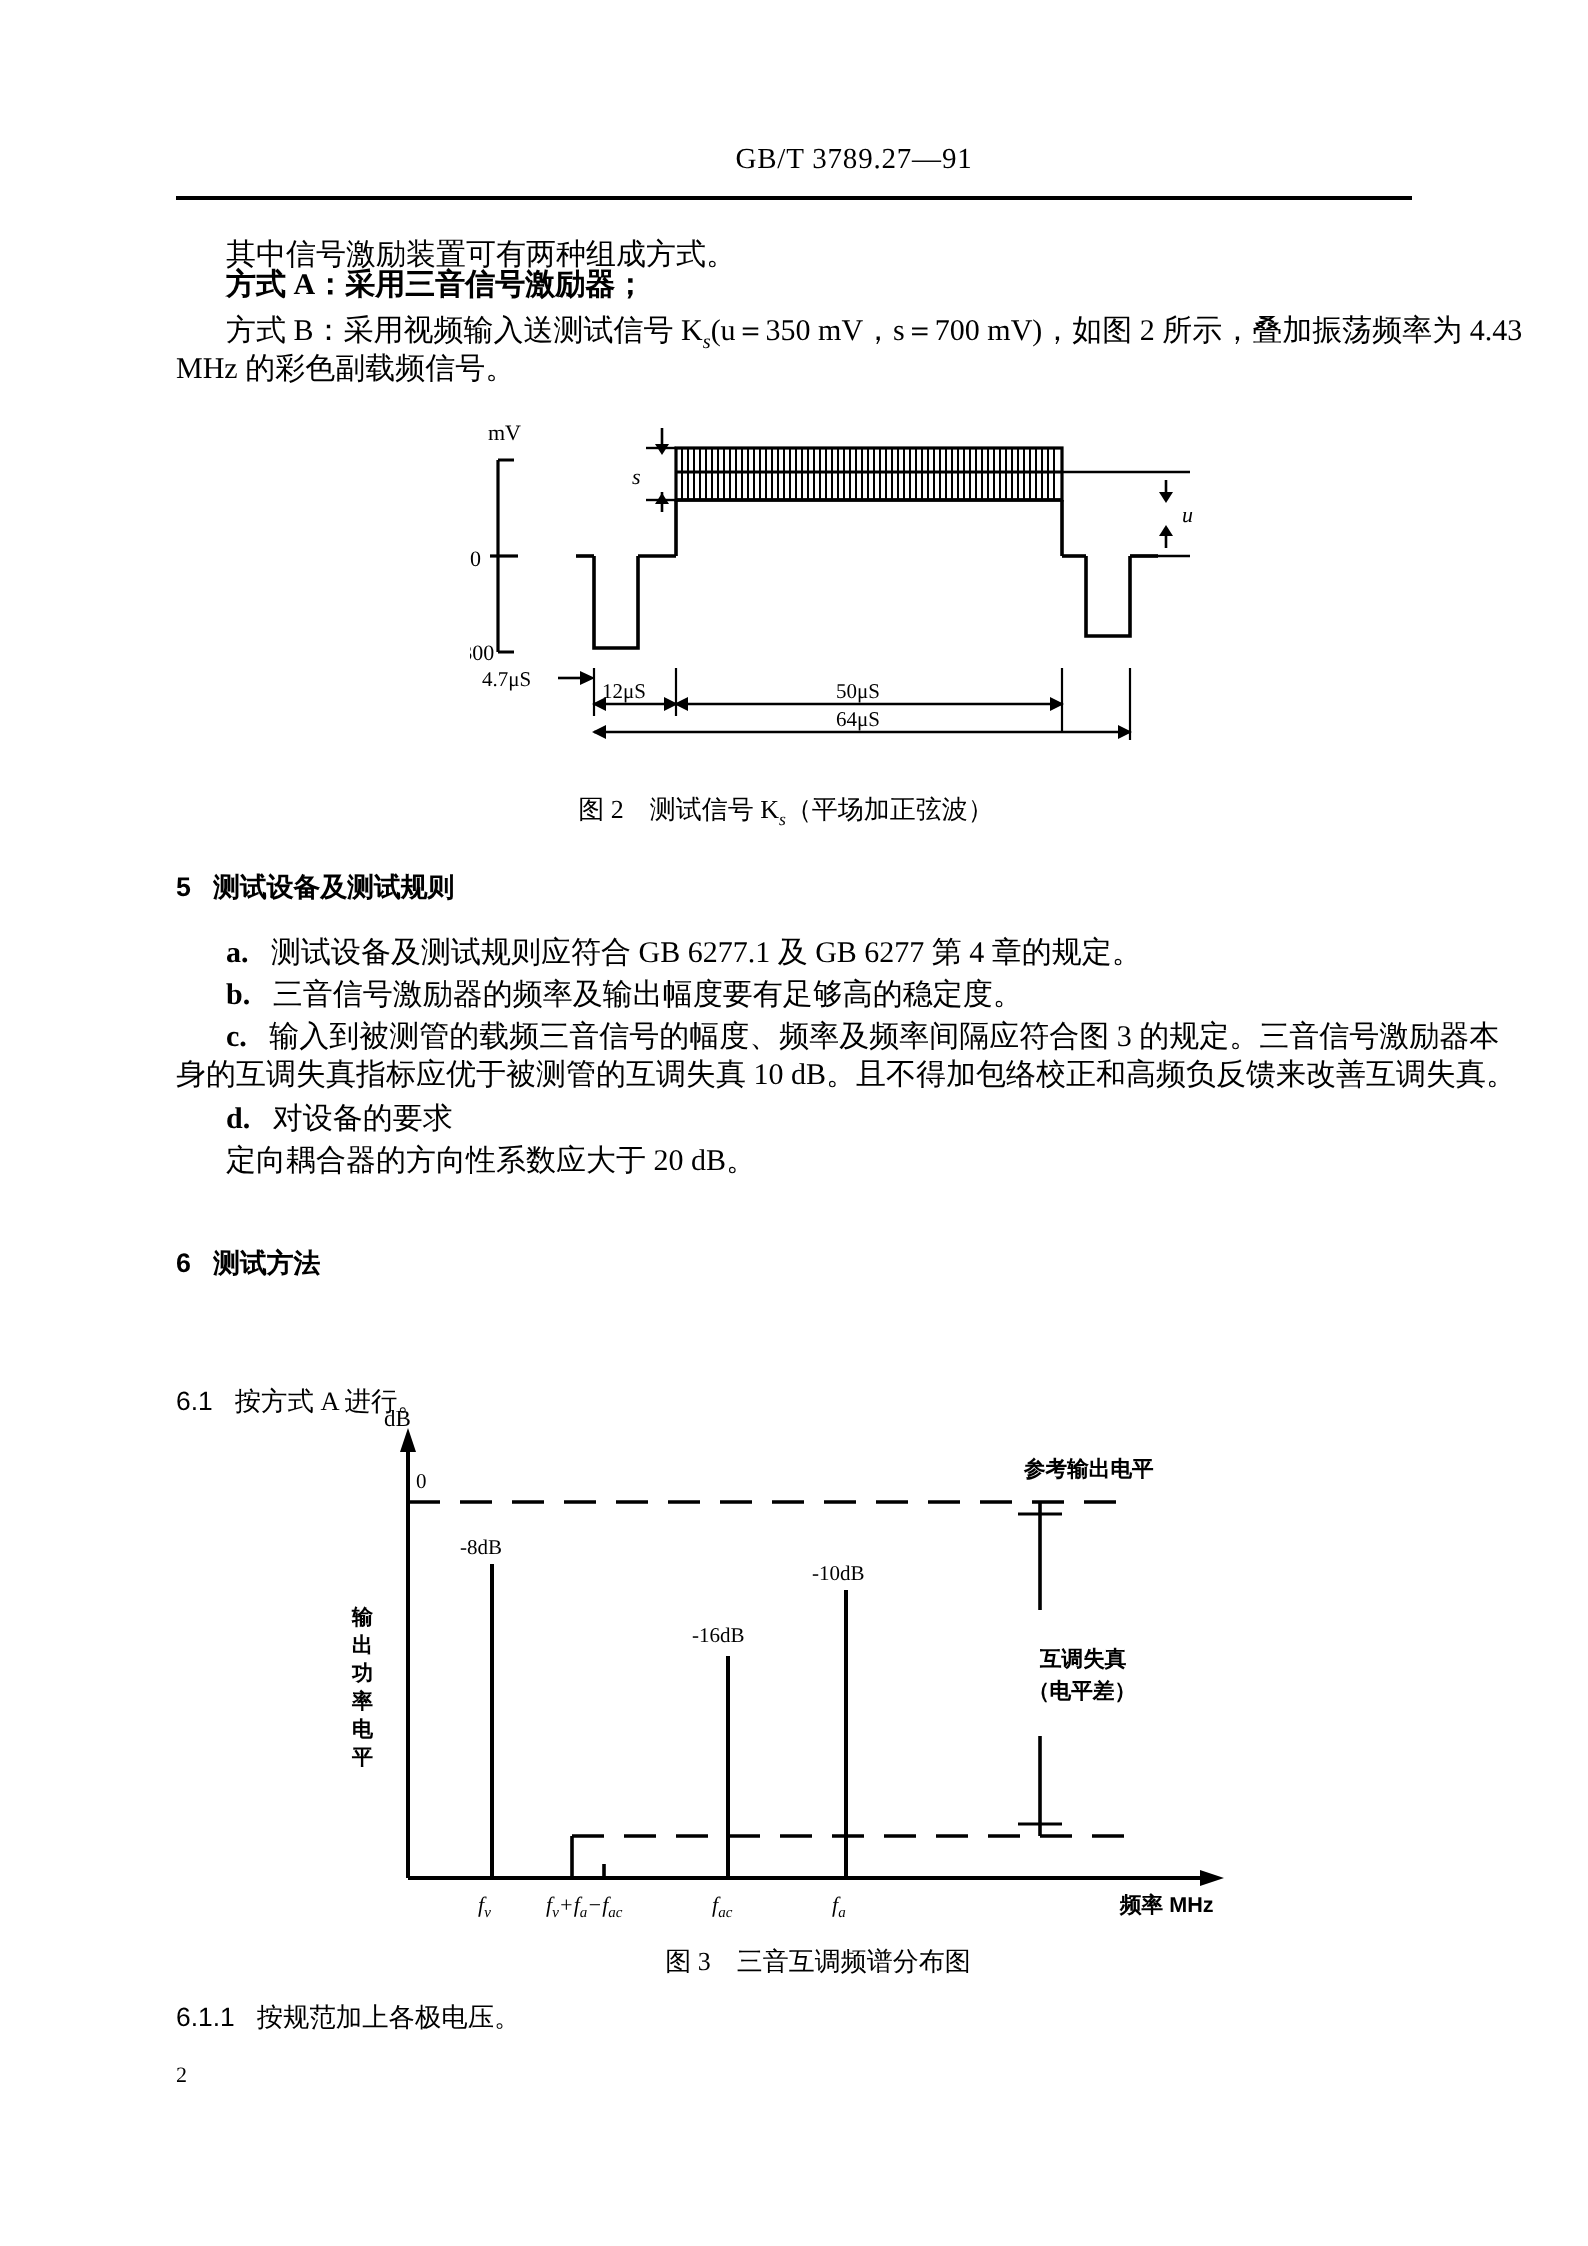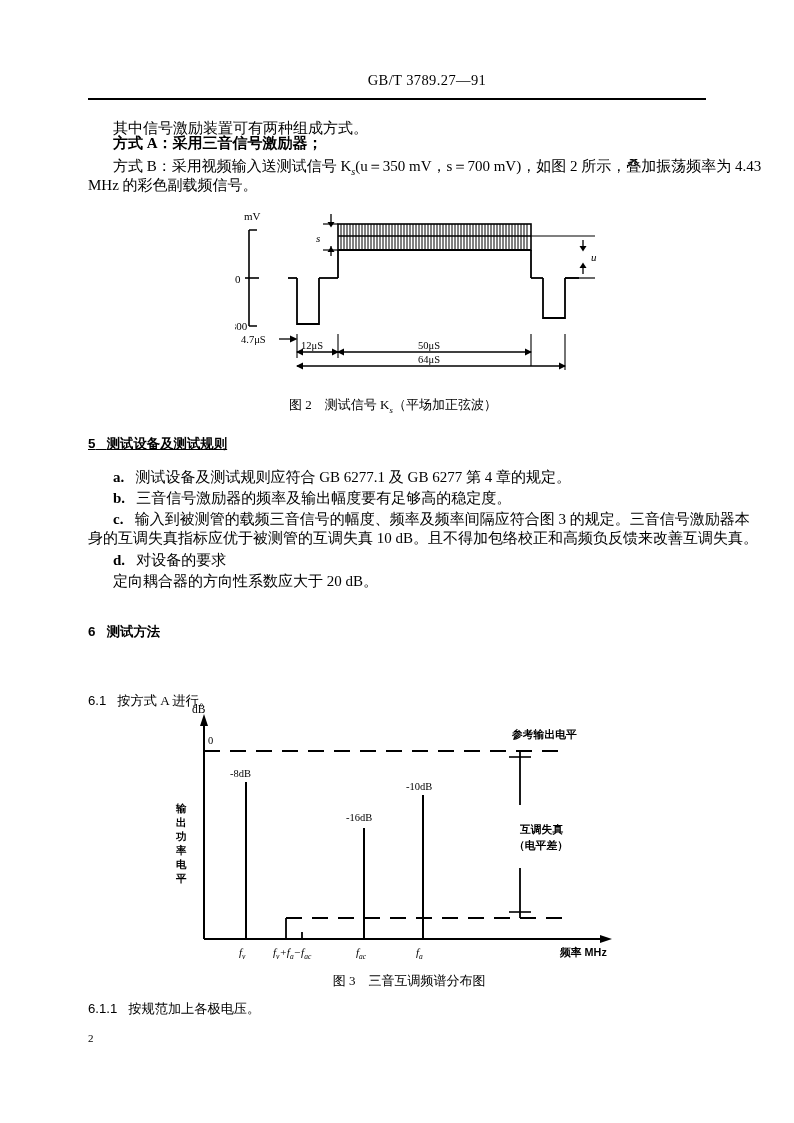--- a/index.html
+++ b/index.html
@@ -215,21 +215,21 @@
         <path d="M330,128 L330,164" stroke-width="1.1"></path>
       </g>
       <text class="lbl" x="183" y="157" font-size="10.5">64μS</text>
     </svg>
   </div>
 
   <div class="fig-cap" style="top:396px;">
     <span>图 2</span>&nbsp;&nbsp;&nbsp;&nbsp;<span>测试信号 K</span><span class="ital"><sub>s</sub></span><span>（平场加正弦波）</span>
   </div>
 
-  <div class="sec-head" style="left:88px; top:435px;text-decoration:underline;">
+  <div class="sec-head" style="left:88px; top:435px;">
     <span>5</span>&nbsp;&nbsp;&nbsp;<span>测试设备及测试规则</span>
   </div>
 
   <div class="txt" style="left:113px; top:468px;">
     <span class="item-letter">a.</span>&nbsp;&nbsp;&nbsp;<span>测试设备及测试规则应符合 GB 6277.1 及 GB 6277 第 4 章的规定。</span>
   </div>
 
   <div class="txt" style="left:113px; top:489px;">
     <span class="item-letter">b.</span>&nbsp;&nbsp;&nbsp;<span>三音信号激励器的频率及输出幅度要有足够高的稳定度。</span>
   </div>

